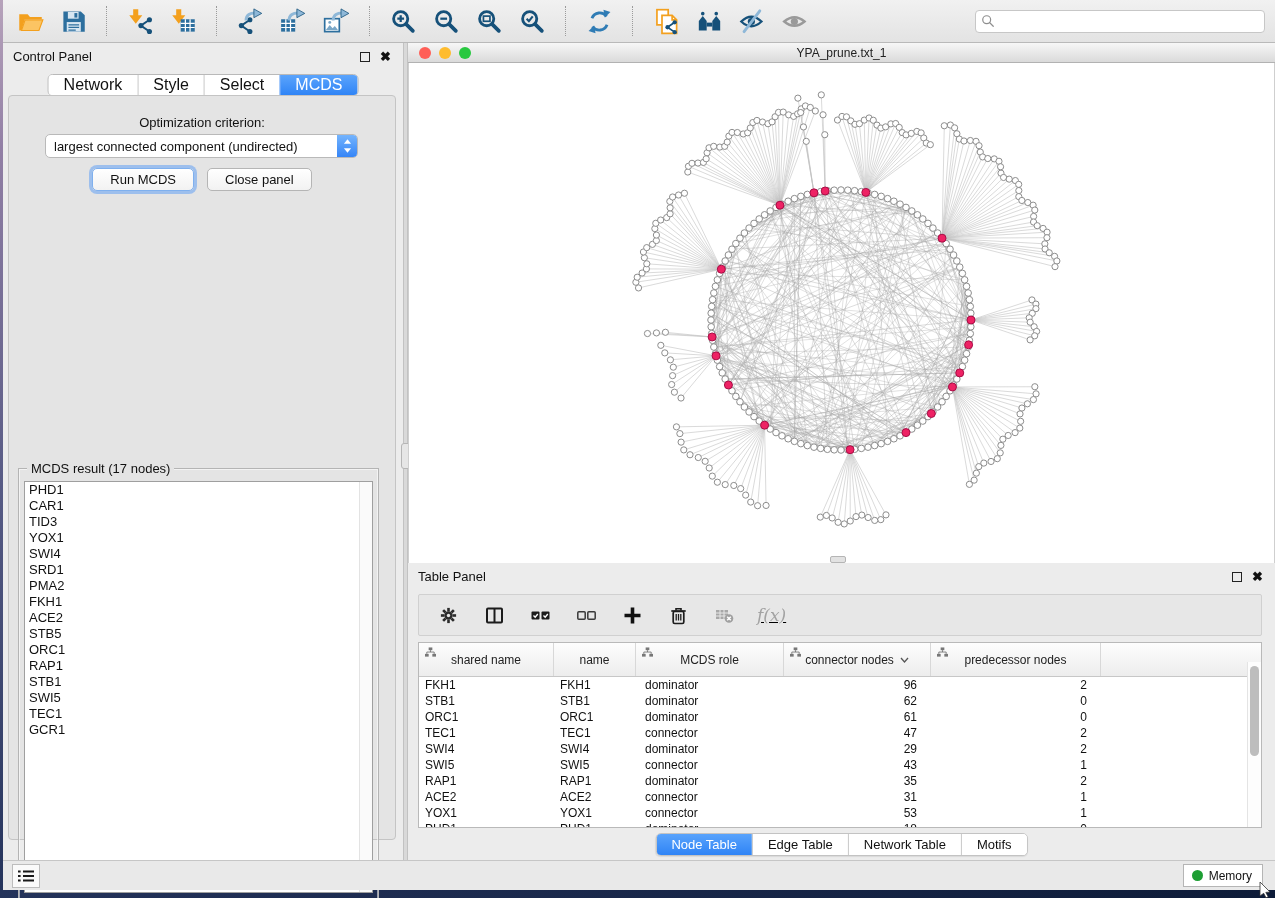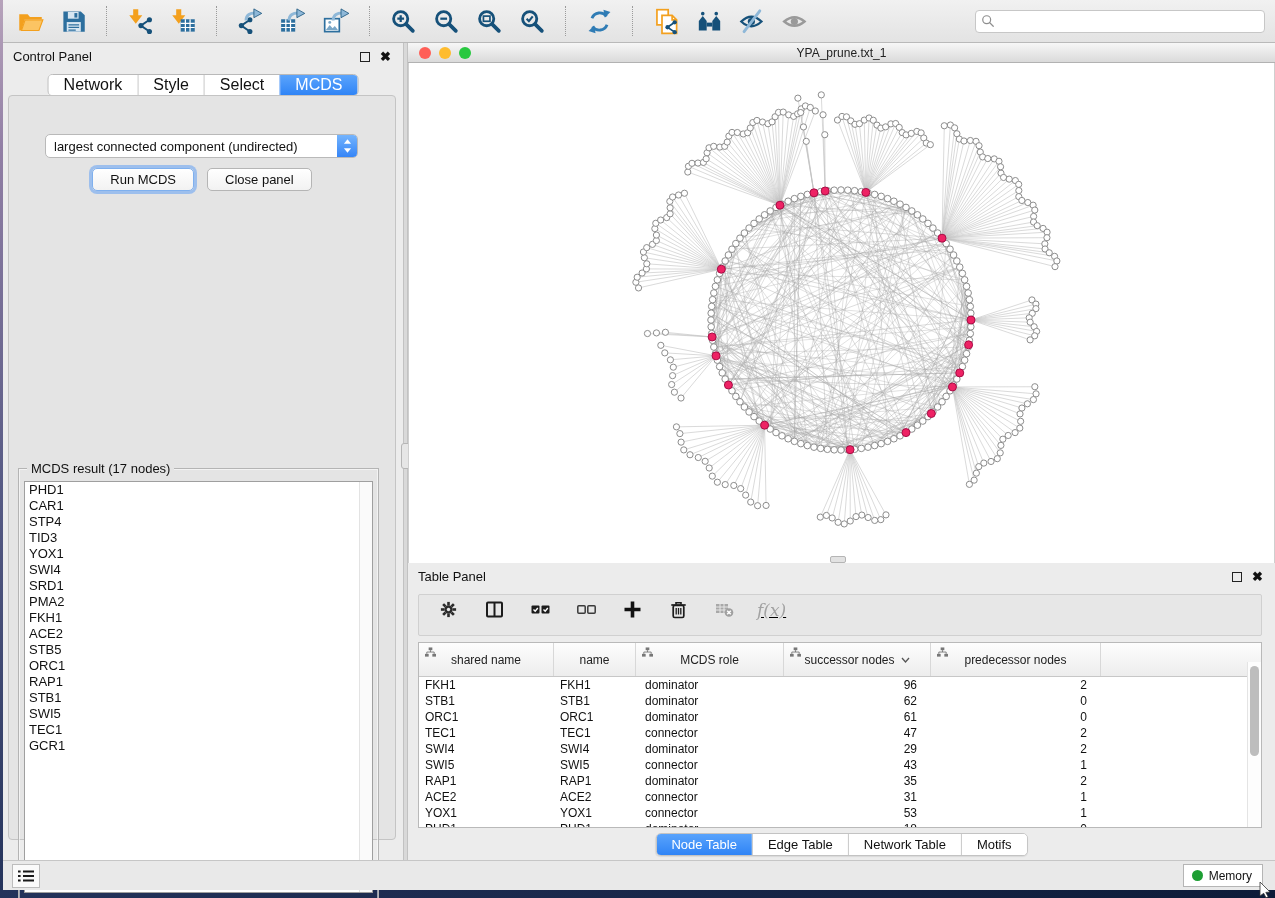--- a/index.html
+++ b/index.html
@@ -77,21 +77,21 @@
   .lights { display:flex; gap:8px; padding-left:11px; }
   .light { width:12px; height:12px; border-radius:50%; display:inline-block; cursor:pointer; }
   .net-title { position:absolute; left:0; right:0; text-align:center; font-size:12px; color:#222; }
   .net-canvas { position:absolute; left:0; top:20px; right:0; bottom:0; background:#fff;
     border:1px solid #cfcfcf; border-top:none; overflow:hidden; }
 
   
   .table-panel { position:absolute; left:408px; top:563px; width:867px; height:297px; background:#ececec; }
   .tp-toolbar { position:absolute; left:10px; right:13px; top:31px; height:42px; background:#e7e7e7;
     border:1px solid #d0d0d0; border-radius:2px; display:flex; align-items:center; padding-left:16px; gap:20px; }
-  .tp-btn { border:none; background:transparent; width:26px; height:30px; display:flex; align-items:flex-start; justify-content:center; cursor:pointer;text-decoration:underline; }
+  .tp-btn { border:none; background:transparent; width:26px; height:30px; display:flex; align-items:center; justify-content:center; cursor:pointer;text-decoration:underline; }
   .tp-btn svg { width:19px; height:19px; }
   .tp-btn.disabled { opacity:1; cursor:default; }
   .fx-label { font-family:"DejaVu Serif", serif; font-style:italic; font-size:17px; color:#a2a2a2; }
 
   .tbl { position:absolute; left:10px; right:13px; top:79px; height:186px; background:#fff;
     border:1px solid #b9b9b9; overflow:hidden; }
   .tbl-head { display:flex; height:34px; background:linear-gradient(#fdfdfd,#ededed); border-bottom:1px solid #c7c7c7; }
   .th { position:relative; display:flex; align-items:center; justify-content:center;
     border-right:1px solid #d8d8d8; font-size:12px; color:#222; flex:0 0 auto; cursor:pointer; }
   .th .org-icon { position:absolute; left:6px; top:4px; }
@@ -297,20 +297,21 @@
       <button class="close-btn">✖</button>
     </span>
   </div>
   <div class="cp-tabs">
       <button class="cp-tab">Network</button>
       <button class="cp-tab">Style</button>
       <button class="cp-tab">Select</button>
       <button class="cp-tab active">MCDS</button>
     </div>
   <div class="cp-content">
+    <div class="opt-label">Optimization criterion:</div>
     <div class="dropdown">
       <span class="dropdown-text">largest connected component (undirected)</span>
       <span class="dropdown-cap">
         <svg viewBox="0 0 10 6">
             <path d="M5 0l4 5H1z" fill="#fff"></path>
           </svg>
         <svg viewBox="0 0 10 6">
             <path d="M5 6L1 1h8z" fill="#fff"></path>
           </svg>
       </span>
@@ -318,21 +319,20 @@
     <div class="btn-row">
       <button class="mac-btn focused">Run MCDS</button>
       <button class="mac-btn">Close panel</button>
     </div>
     <div class="mcds-group">
       <span class="mcds-legend">MCDS result (17 nodes)</span>
       <div class="mcds-list">
         <div class="mcds-scroll"></div>
       <div class="mcds-item">PHD1</div>
           <div class="mcds-item">CAR1</div>
-          <div class="mcds-item">STP4</div>
           <div class="mcds-item">TID3</div>
           <div class="mcds-item">YOX1</div>
           <div class="mcds-item">SWI4</div>
           <div class="mcds-item">SRD1</div>
           <div class="mcds-item">PMA2</div>
           <div class="mcds-item">FKH1</div>
           <div class="mcds-item">ACE2</div>
           <div class="mcds-item">STB5</div>
           <div class="mcds-item">ORC1</div>
           <div class="mcds-item">RAP1</div>
@@ -1337,21 +1337,21 @@
           </svg>
           <span>MCDS role</span>
         </div>
         <div class="th" style="width: 147px;">
           <svg class="org-icon" width="11" height="11" viewBox="0 0 12 11">
             <path d="M6 3v2M2 7V5h8v2" stroke="#777" fill="none" stroke-width="1"></path>
             <rect x="4" y="0" width="4" height="3" fill="#777"></rect>
             <rect x="0" y="7" width="4" height="3" fill="#777"></rect>
             <rect x="8" y="7" width="4" height="3" fill="#777"></rect>
           </svg>
-          <span>successor nodes</span>
+          <span>connector nodes</span>
           <svg class="sort-chev" width="9" height="6" viewBox="0 0 9 6">
             <path d="M1 1l3.5 4L8 1" stroke="#555" fill="none" stroke-width="1.3"></path>
           </svg>
         </div>
         <div class="th" style="width: 170px;">
           <svg class="org-icon" width="11" height="11" viewBox="0 0 12 11">
             <path d="M6 3v2M2 7V5h8v2" stroke="#777" fill="none" stroke-width="1"></path>
             <rect x="4" y="0" width="4" height="3" fill="#777"></rect>
             <rect x="0" y="7" width="4" height="3" fill="#777"></rect>
             <rect x="8" y="7" width="4" height="3" fill="#777"></rect>

